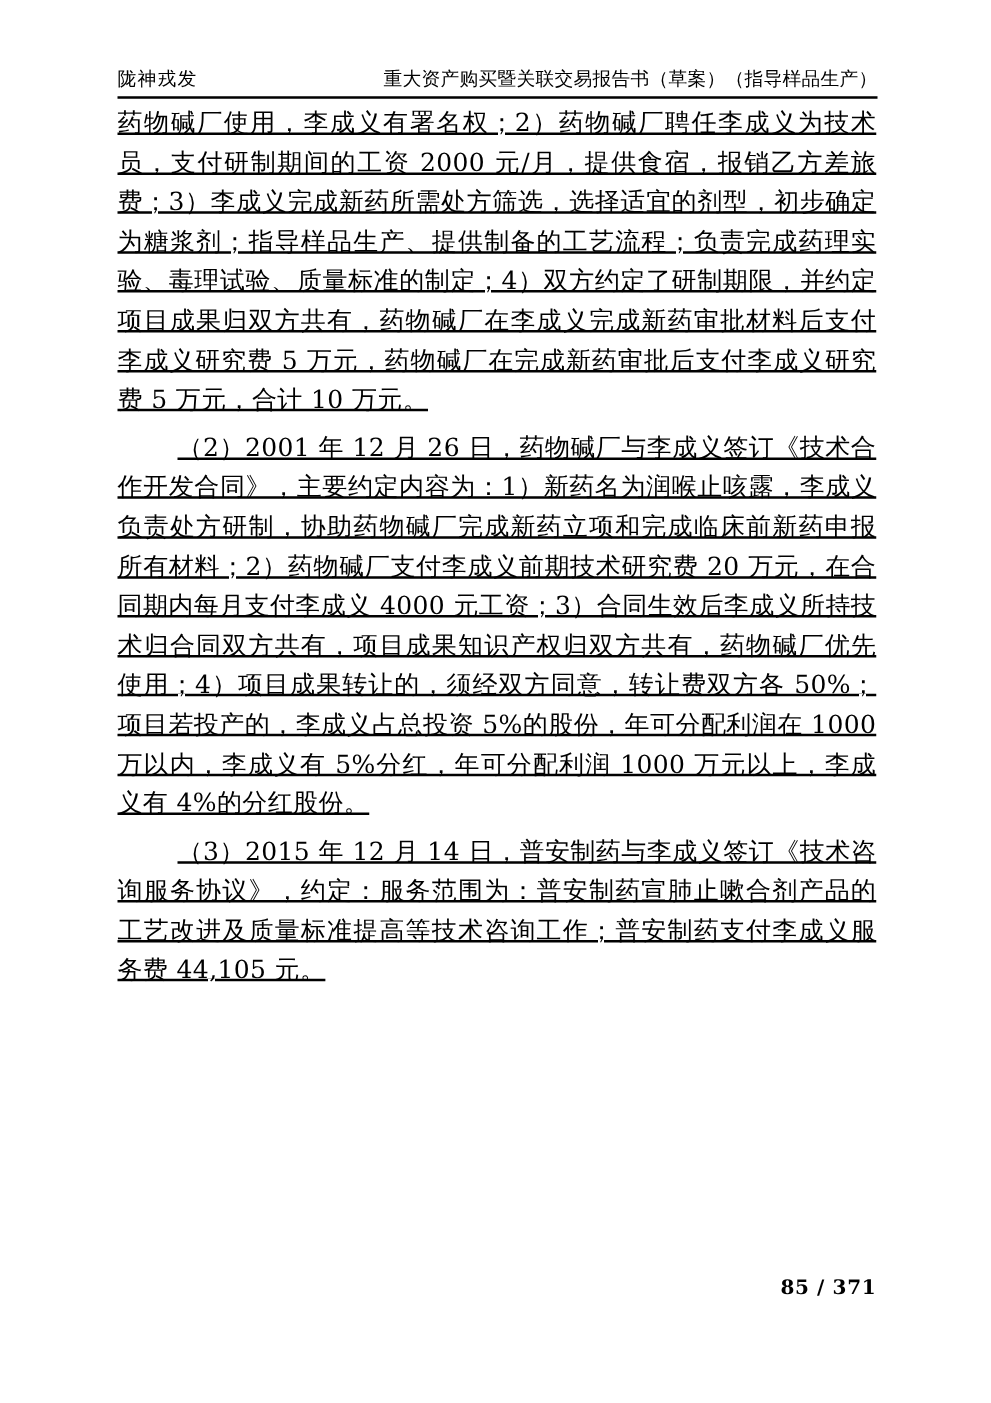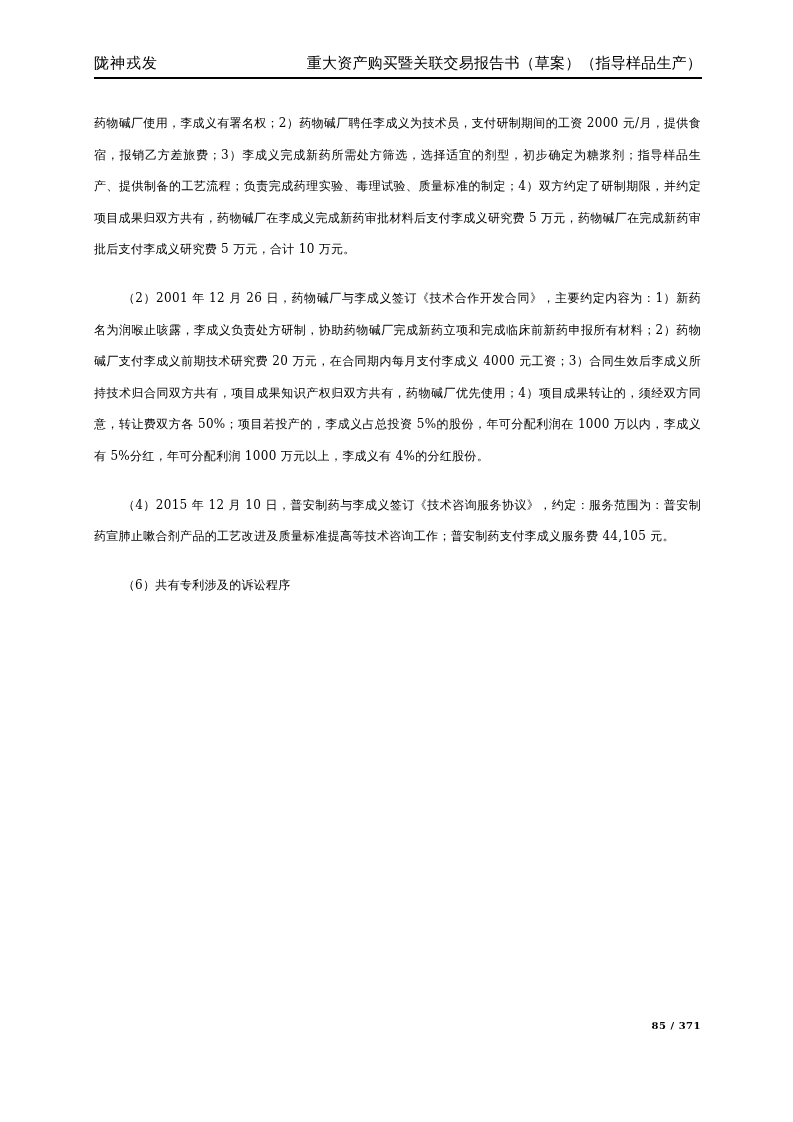--- a/index.html
+++ b/index.html
@@ -28,53 +28,53 @@
     font-size: 15px;
     line-height: 19px;
     white-space: nowrap;
   }
   .header .left-title { letter-spacing: 1px; }
   .header .right-title { letter-spacing: 0.2px; }
   .body-text {
     position: absolute;
     left: 94px;
     width: 607px;
-    top: 108px;
-    font-size: 12px;
+    top: 83px;
+    font-size: 20px;
     line-height: 31.6px;
     text-align: justify;
     text-justify: inter-character;
     letter-spacing: 0.3px;
+    text-decoration: underline;
   }
   .para { margin: 0; }
-  .para + .para { margin-top: 17px; }
+  .para + .para { margin-top: 7px; }
   .para.indent { text-indent: 2.4em; }
   .footer {
     position: absolute;
     right: 92px;
     top: 1020px;
-    font-size: 10px;
+    font-size: 16px;
     font-weight: bold;
     letter-spacing: 0.5px;
   }
 </style>
 </head>
 <body>
 
 <div class="page">
 
   <div class="header">
     <span class="left-title">陇神戎发</span>
     <span class="right-title">重大资产购买暨关联交易报告书（草案）（指导样品生产）</span>
   </div>
 
   <div class="body-text">
     <p class="para">药物碱厂使用，李成义有署名权；2）药物碱厂聘任李成义为技术员，支付研制期间的工资 2000 元/月，提供食宿，报销乙方差旅费；3）李成义完成新药所需处方筛选，选择适宜的剂型，初步确定为糖浆剂；指导样品生产、提供制备的工艺流程；负责完成药理实验、毒理试验、质量标准的制定；4）双方约定了研制期限，并约定项目成果归双方共有，药物碱厂在李成义完成新药审批材料后支付李成义研究费 5 万元，药物碱厂在完成新药审批后支付李成义研究费 5 万元，合计 10 万元。</p>
     <p class="para indent">（2）2001 年 12 月 26 日，药物碱厂与李成义签订《技术合作开发合同》，主要约定内容为：1）新药名为润喉止咳露，李成义负责处方研制，协助药物碱厂完成新药立项和完成临床前新药申报所有材料；2）药物碱厂支付李成义前期技术研究费 20 万元，在合同期内每月支付李成义 4000 元工资；3）合同生效后李成义所持技术归合同双方共有，项目成果知识产权归双方共有，药物碱厂优先使用；4）项目成果转让的，须经双方同意，转让费双方各 50%；项目若投产的，李成义占总投资 5%的股份，年可分配利润在 1000 万以内，李成义有 5%分红，年可分配利润 1000 万元以上，李成义有 4%的分红股份。</p>
-    <p class="para indent">（4）2015 年 12 月 10 日，普安制药与李成义签订《技术咨询服务协议》，约定：服务范围为：普安制药宣肺止嗽合剂产品的工艺改进及质量标准提高等技术咨询工作；普安制药支付李成义服务费 44,105 元。</p>
-    <p class="para indent">（6）共有专利涉及的诉讼程序</p>
+    <p class="para indent">（3）2015 年 12 月 14 日，普安制药与李成义签订《技术咨询服务协议》，约定：服务范围为：普安制药宣肺止嗽合剂产品的工艺改进及质量标准提高等技术咨询工作；普安制药支付李成义服务费 44,105 元。</p>
   </div>
 
   <div class="footer">
     <span>85 / 371</span>
   </div>
 
 </div>
 
 </body></html>

